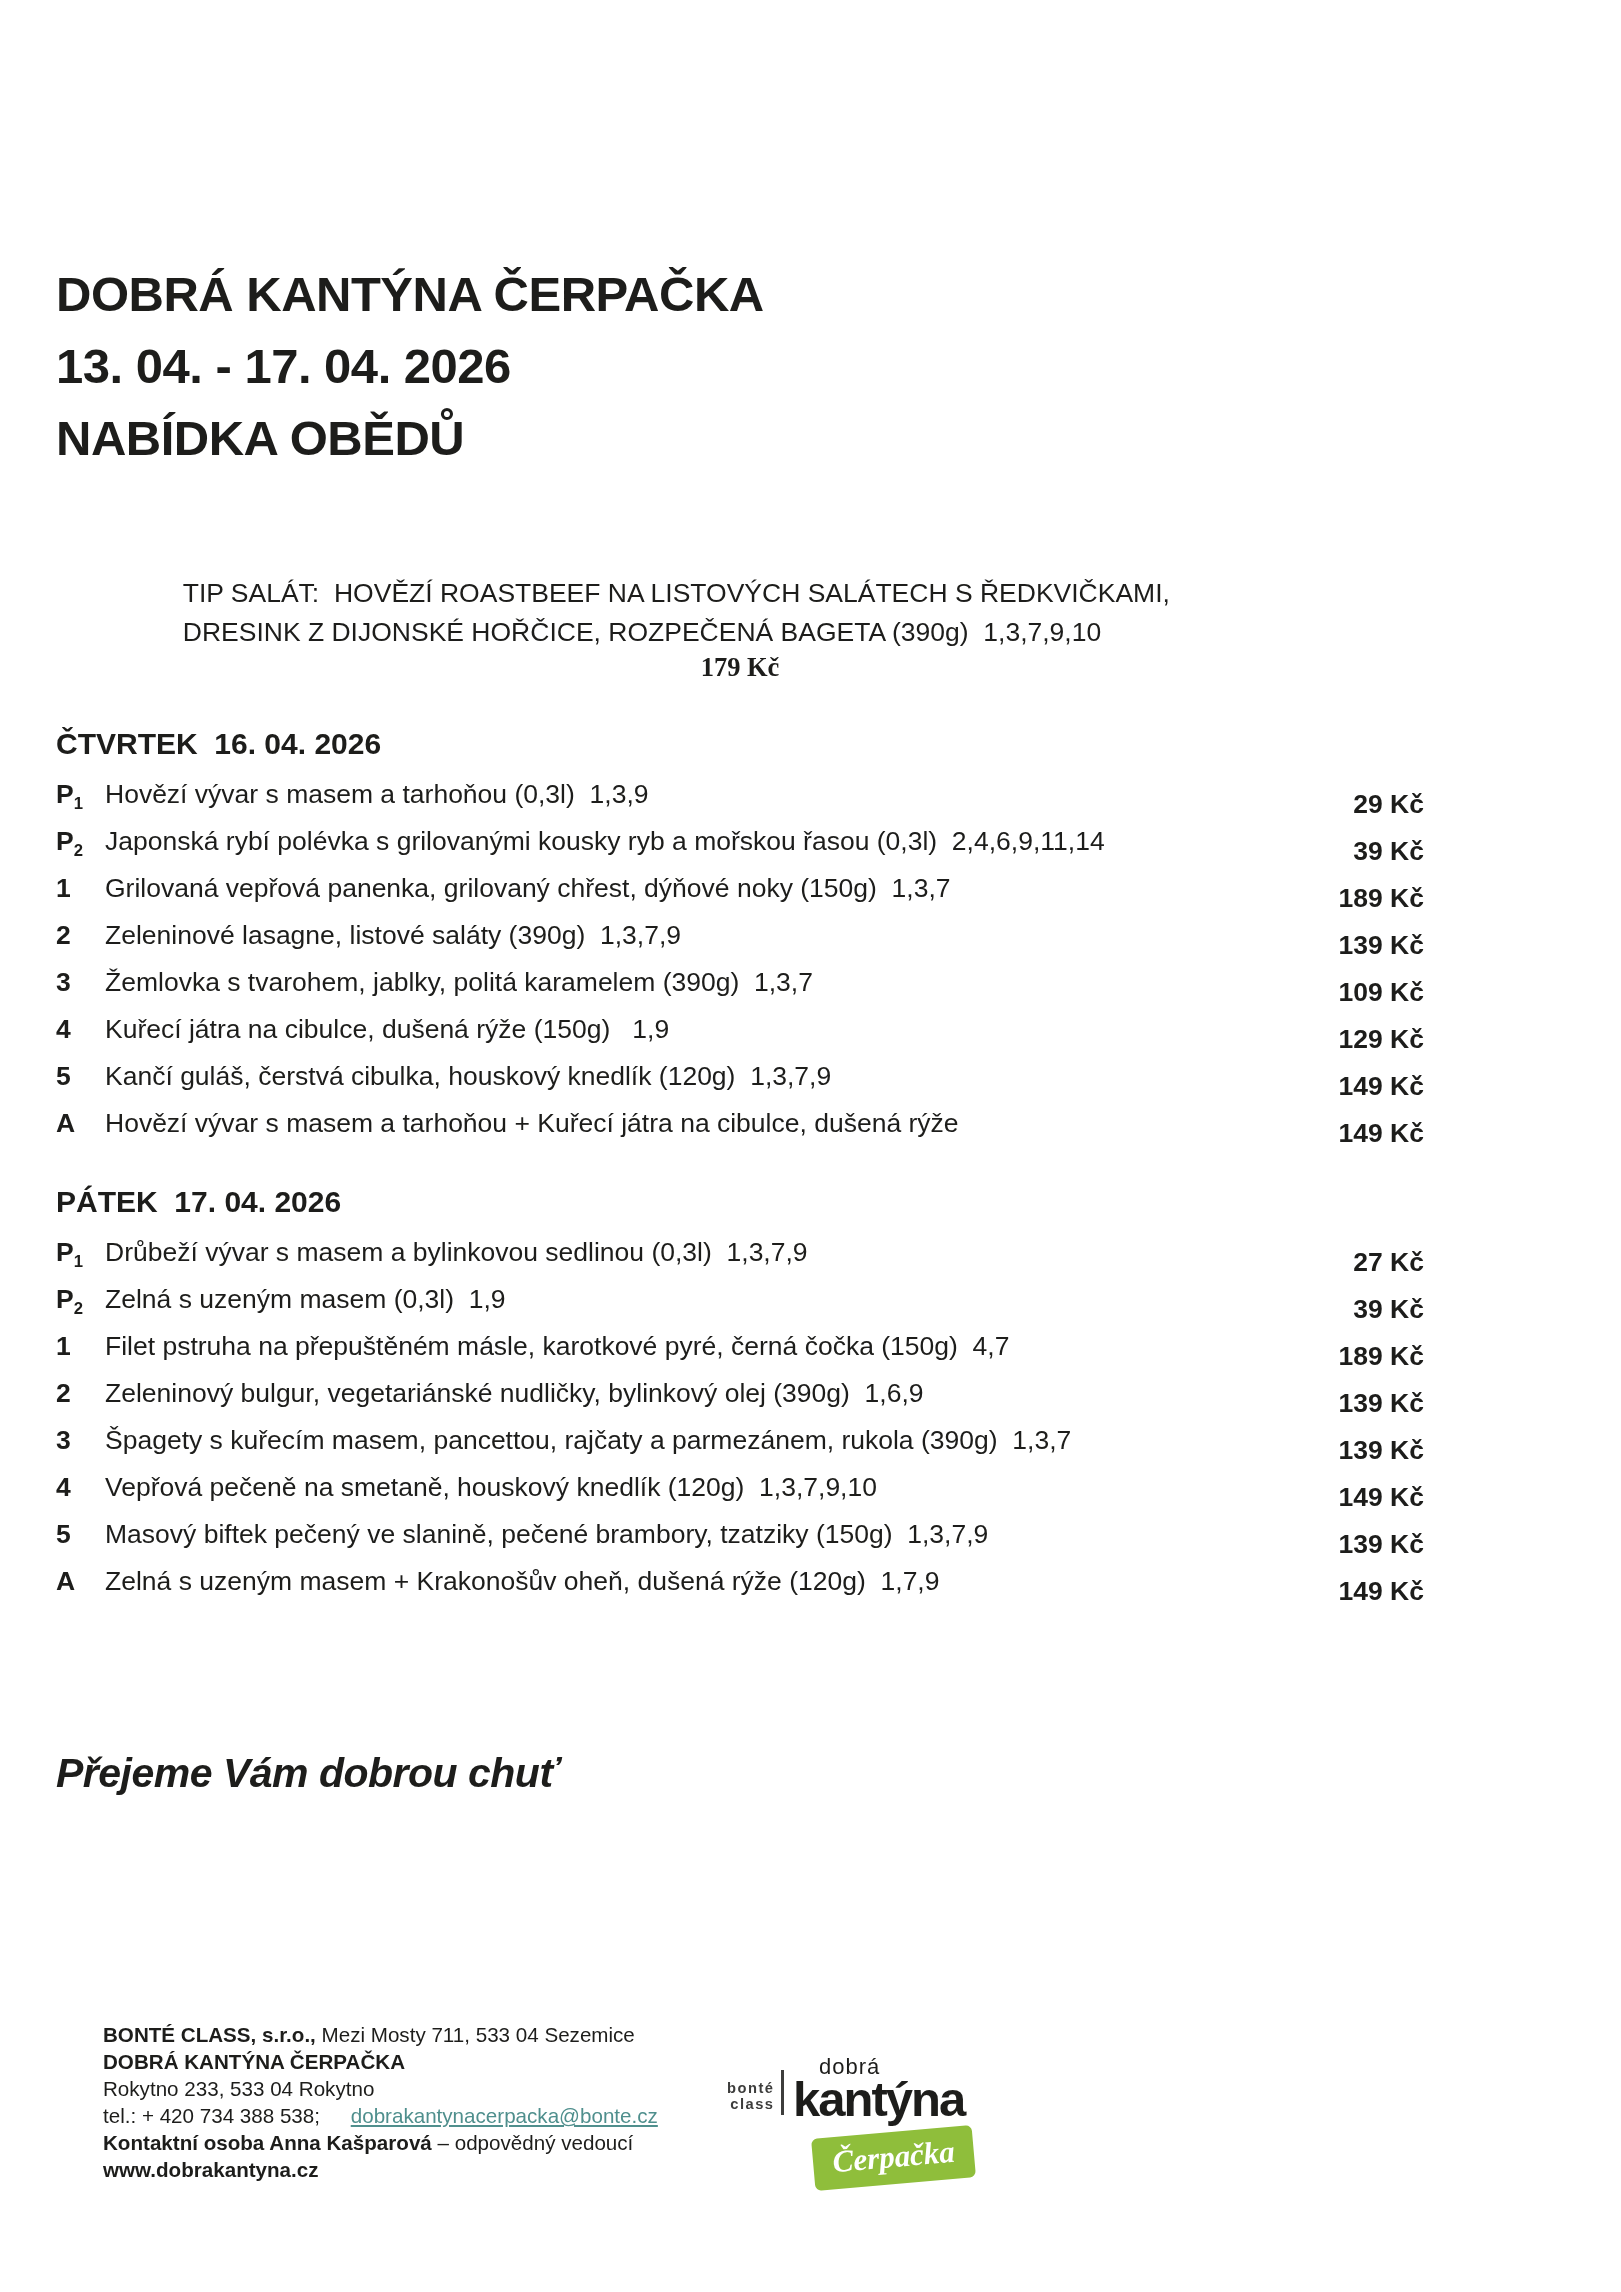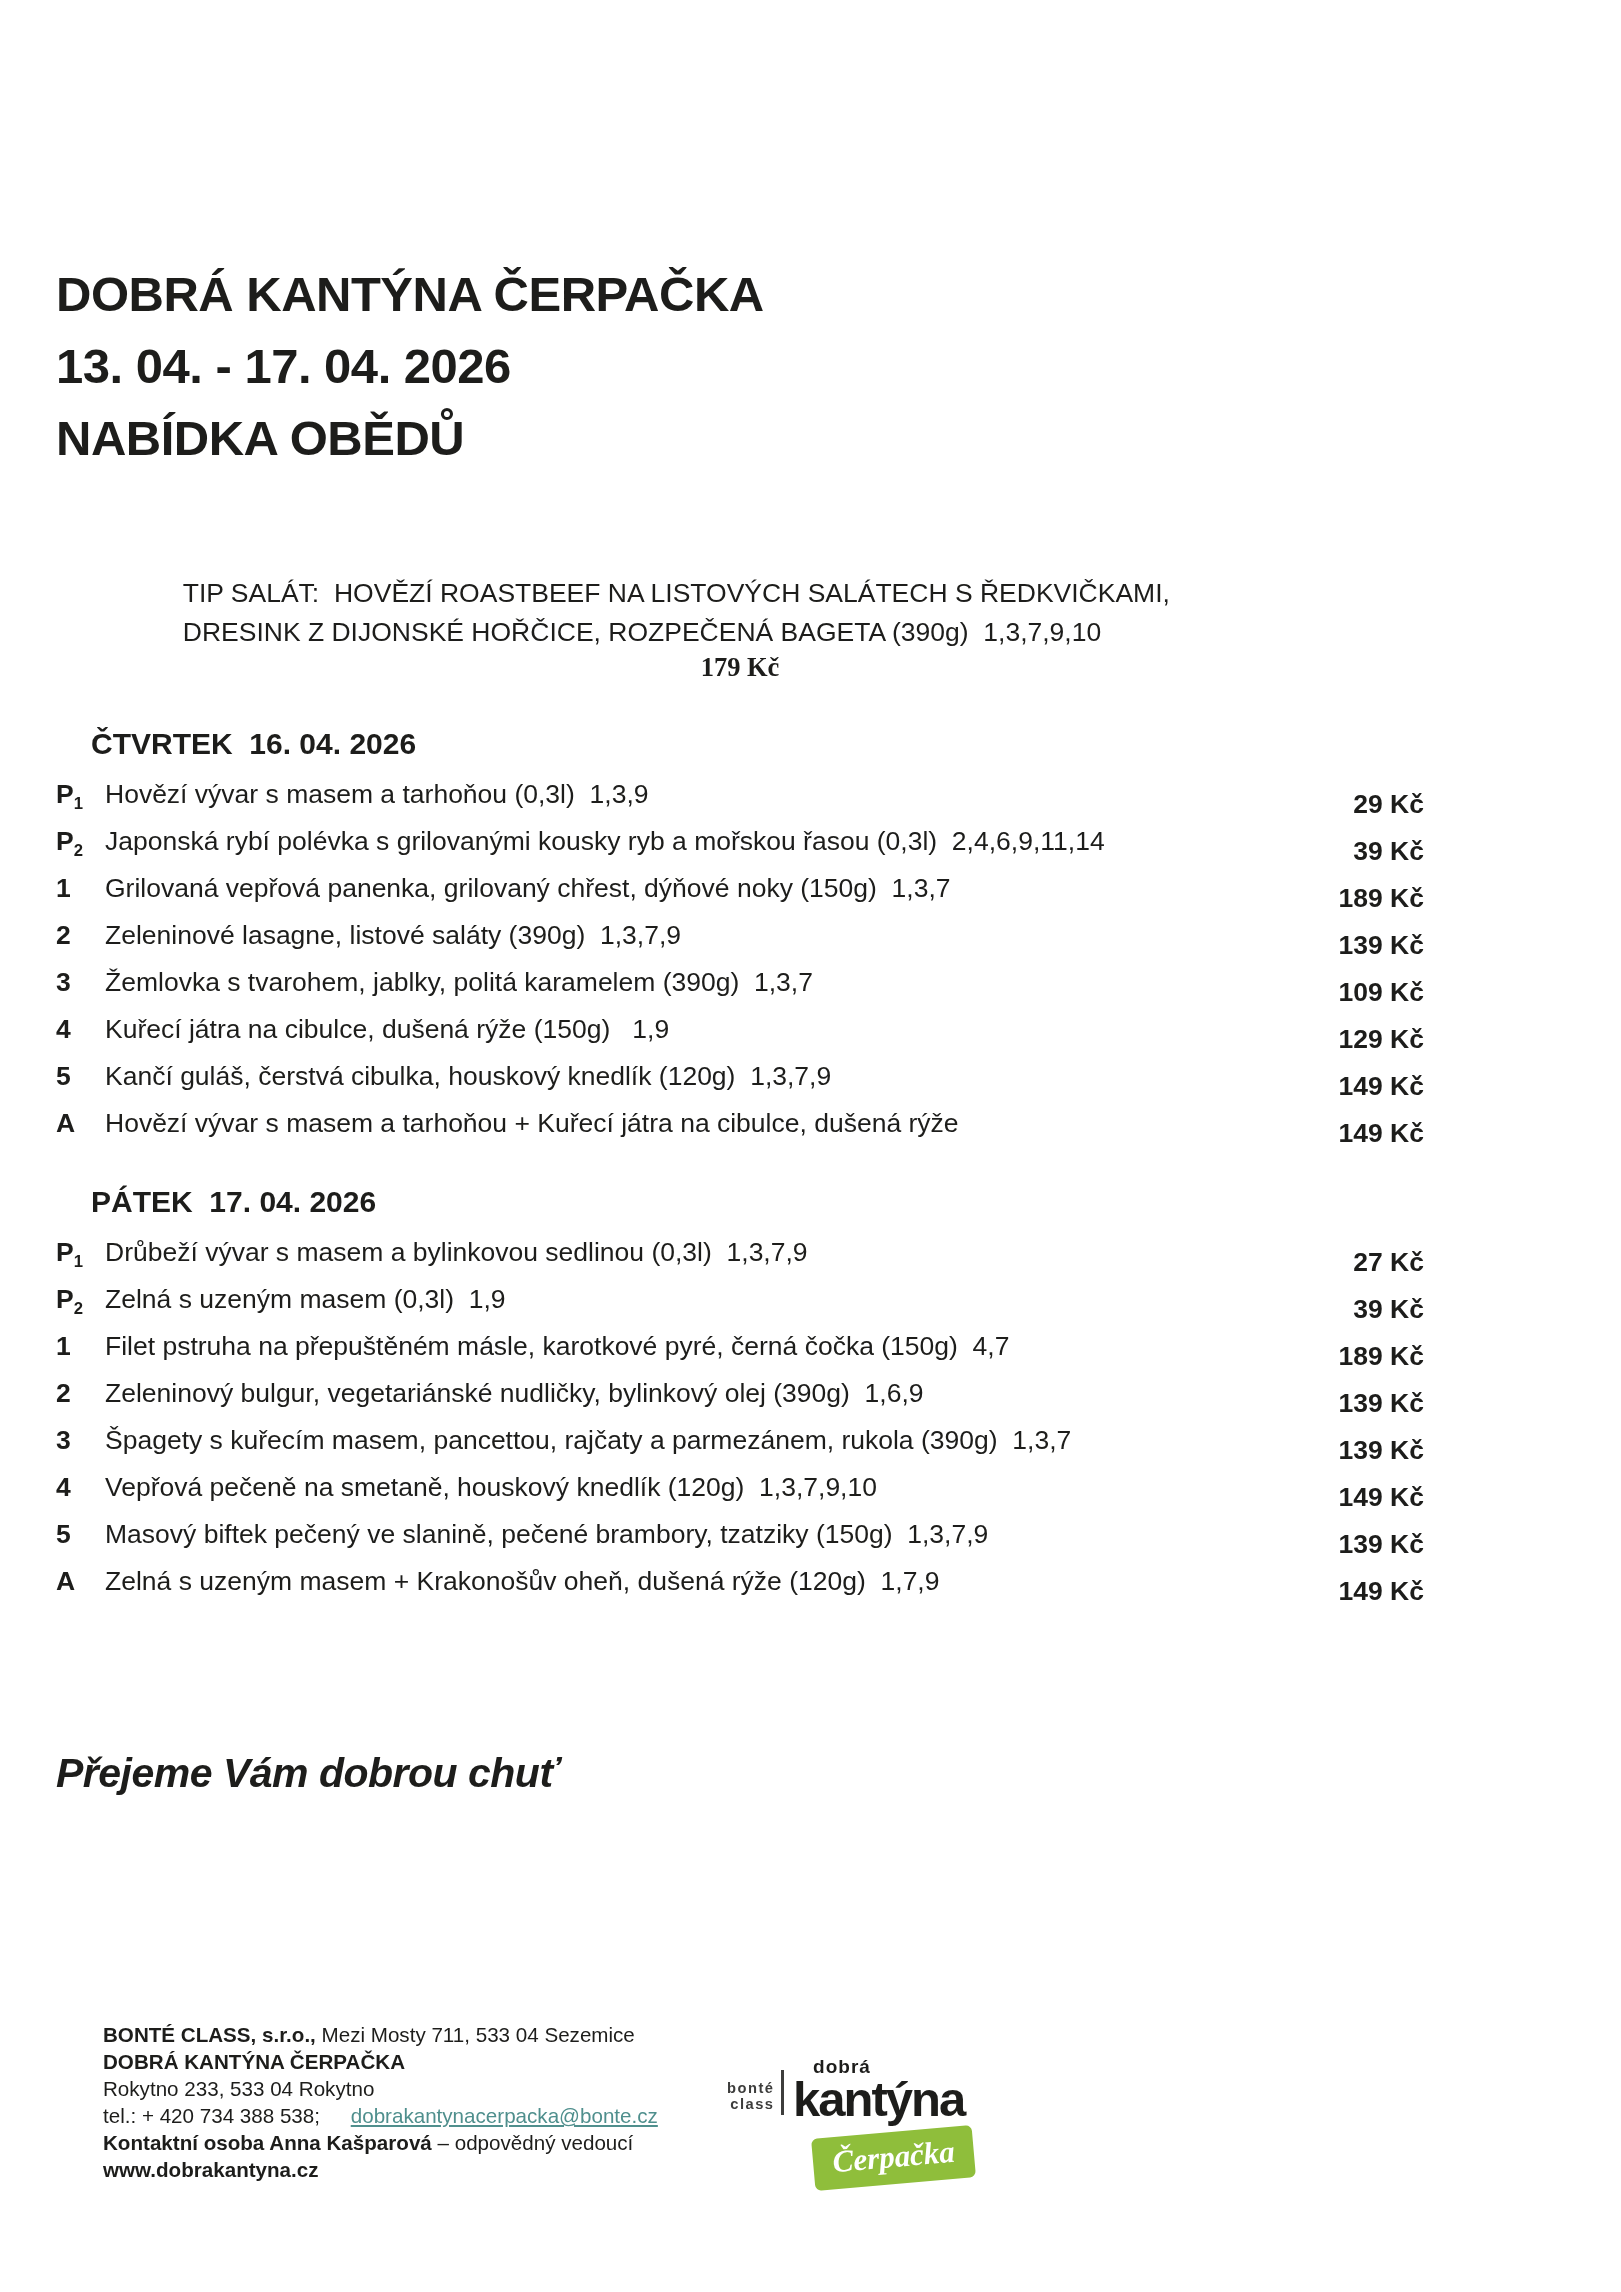--- a/index.html
+++ b/index.html
@@ -12,21 +12,21 @@
   .title-line{
     font-size:49px;font-weight:700;line-height:72px;letter-spacing:-0.5px;
     white-space:pre;
   }
   
   .tip{margin-top:100px;display:flex;align-items:center;flex-direction:column;}
   .tip-text{padding-left:22.5px;width:1137px;font-size:26.5px;line-height:39px;}
   .tip-text .tl{display:block;white-space:pre;}
   .tip-price{flex:1;text-align:right;font-weight:700;font-size:26.5px;white-space:pre;font-family:Liberation Serif, serif;}
   
-  .day-heading{margin-top:39px;font-size:30px;font-weight:700;line-height:43px;white-space:pre;margin-left:35px;}
+  .day-heading{margin-top:39px;font-size:30px;font-weight:700;line-height:43px;white-space:pre;}
   .rows{margin-top:5.9px;}
   .row{display:flex;align-items:center;height:47px;line-height:47px;font-size:26.5px;}
   .row-label{width:49px;font-weight:700;white-space:pre;}
   .row-label sub{font-size:16.7px;line-height:0;}
   .item-text{flex:1;white-space:pre;}
   .item-price{width:147px;text-align:right;font-weight:700;white-space:pre;margin-top:20px;}
   .section:nth-of-type(2) .day-heading{margin-top:33px;}
   
   .wish{
     margin-top:145px;width:1225px;
@@ -39,21 +39,21 @@
   .footer div{white-space:pre;}
   
   .logo{position:absolute;left:727px;top:2056px;width:294px;height:147px;}
   .logo-row{display:flex;align-items:flex-end;}
   .bonte{
     text-align:right;color:#3d3d3c;font-size:14.7px;line-height:15.7px;
     font-weight:700;letter-spacing:1.5px;padding-bottom:7.8px;
   }
   .logo-bar{width:2.9px;height:45px;background:#3d3d3c;margin:0 8.8px 5.9px 6.9px;}
   .kant-col{display:flex;flex-direction:column;}
-  .dobra{font-size:19px;font-weight:700;letter-spacing:1px;line-height:21.6px;margin-left:20px;white-space:pre;}
+  .dobra{font-size:22px;font-weight:400;letter-spacing:1px;line-height:21.6px;margin-left:26px;white-space:pre;}
   .kantyna{font-size:49px;font-weight:700;letter-spacing:-2px;line-height:43px;white-space:pre;}
   .badge{
     position:absolute;left:86px;top:76px;
     transform:rotate(-5deg);
     color:#ffffff;font-family:"Liberation Serif",serif;
     font-style:italic;font-weight:700;font-size:31px;
     padding:6.9px 19.6px 8.8px 19.6px;border-radius:5.9px;white-space:pre;
   }
 </style>
 </head>

